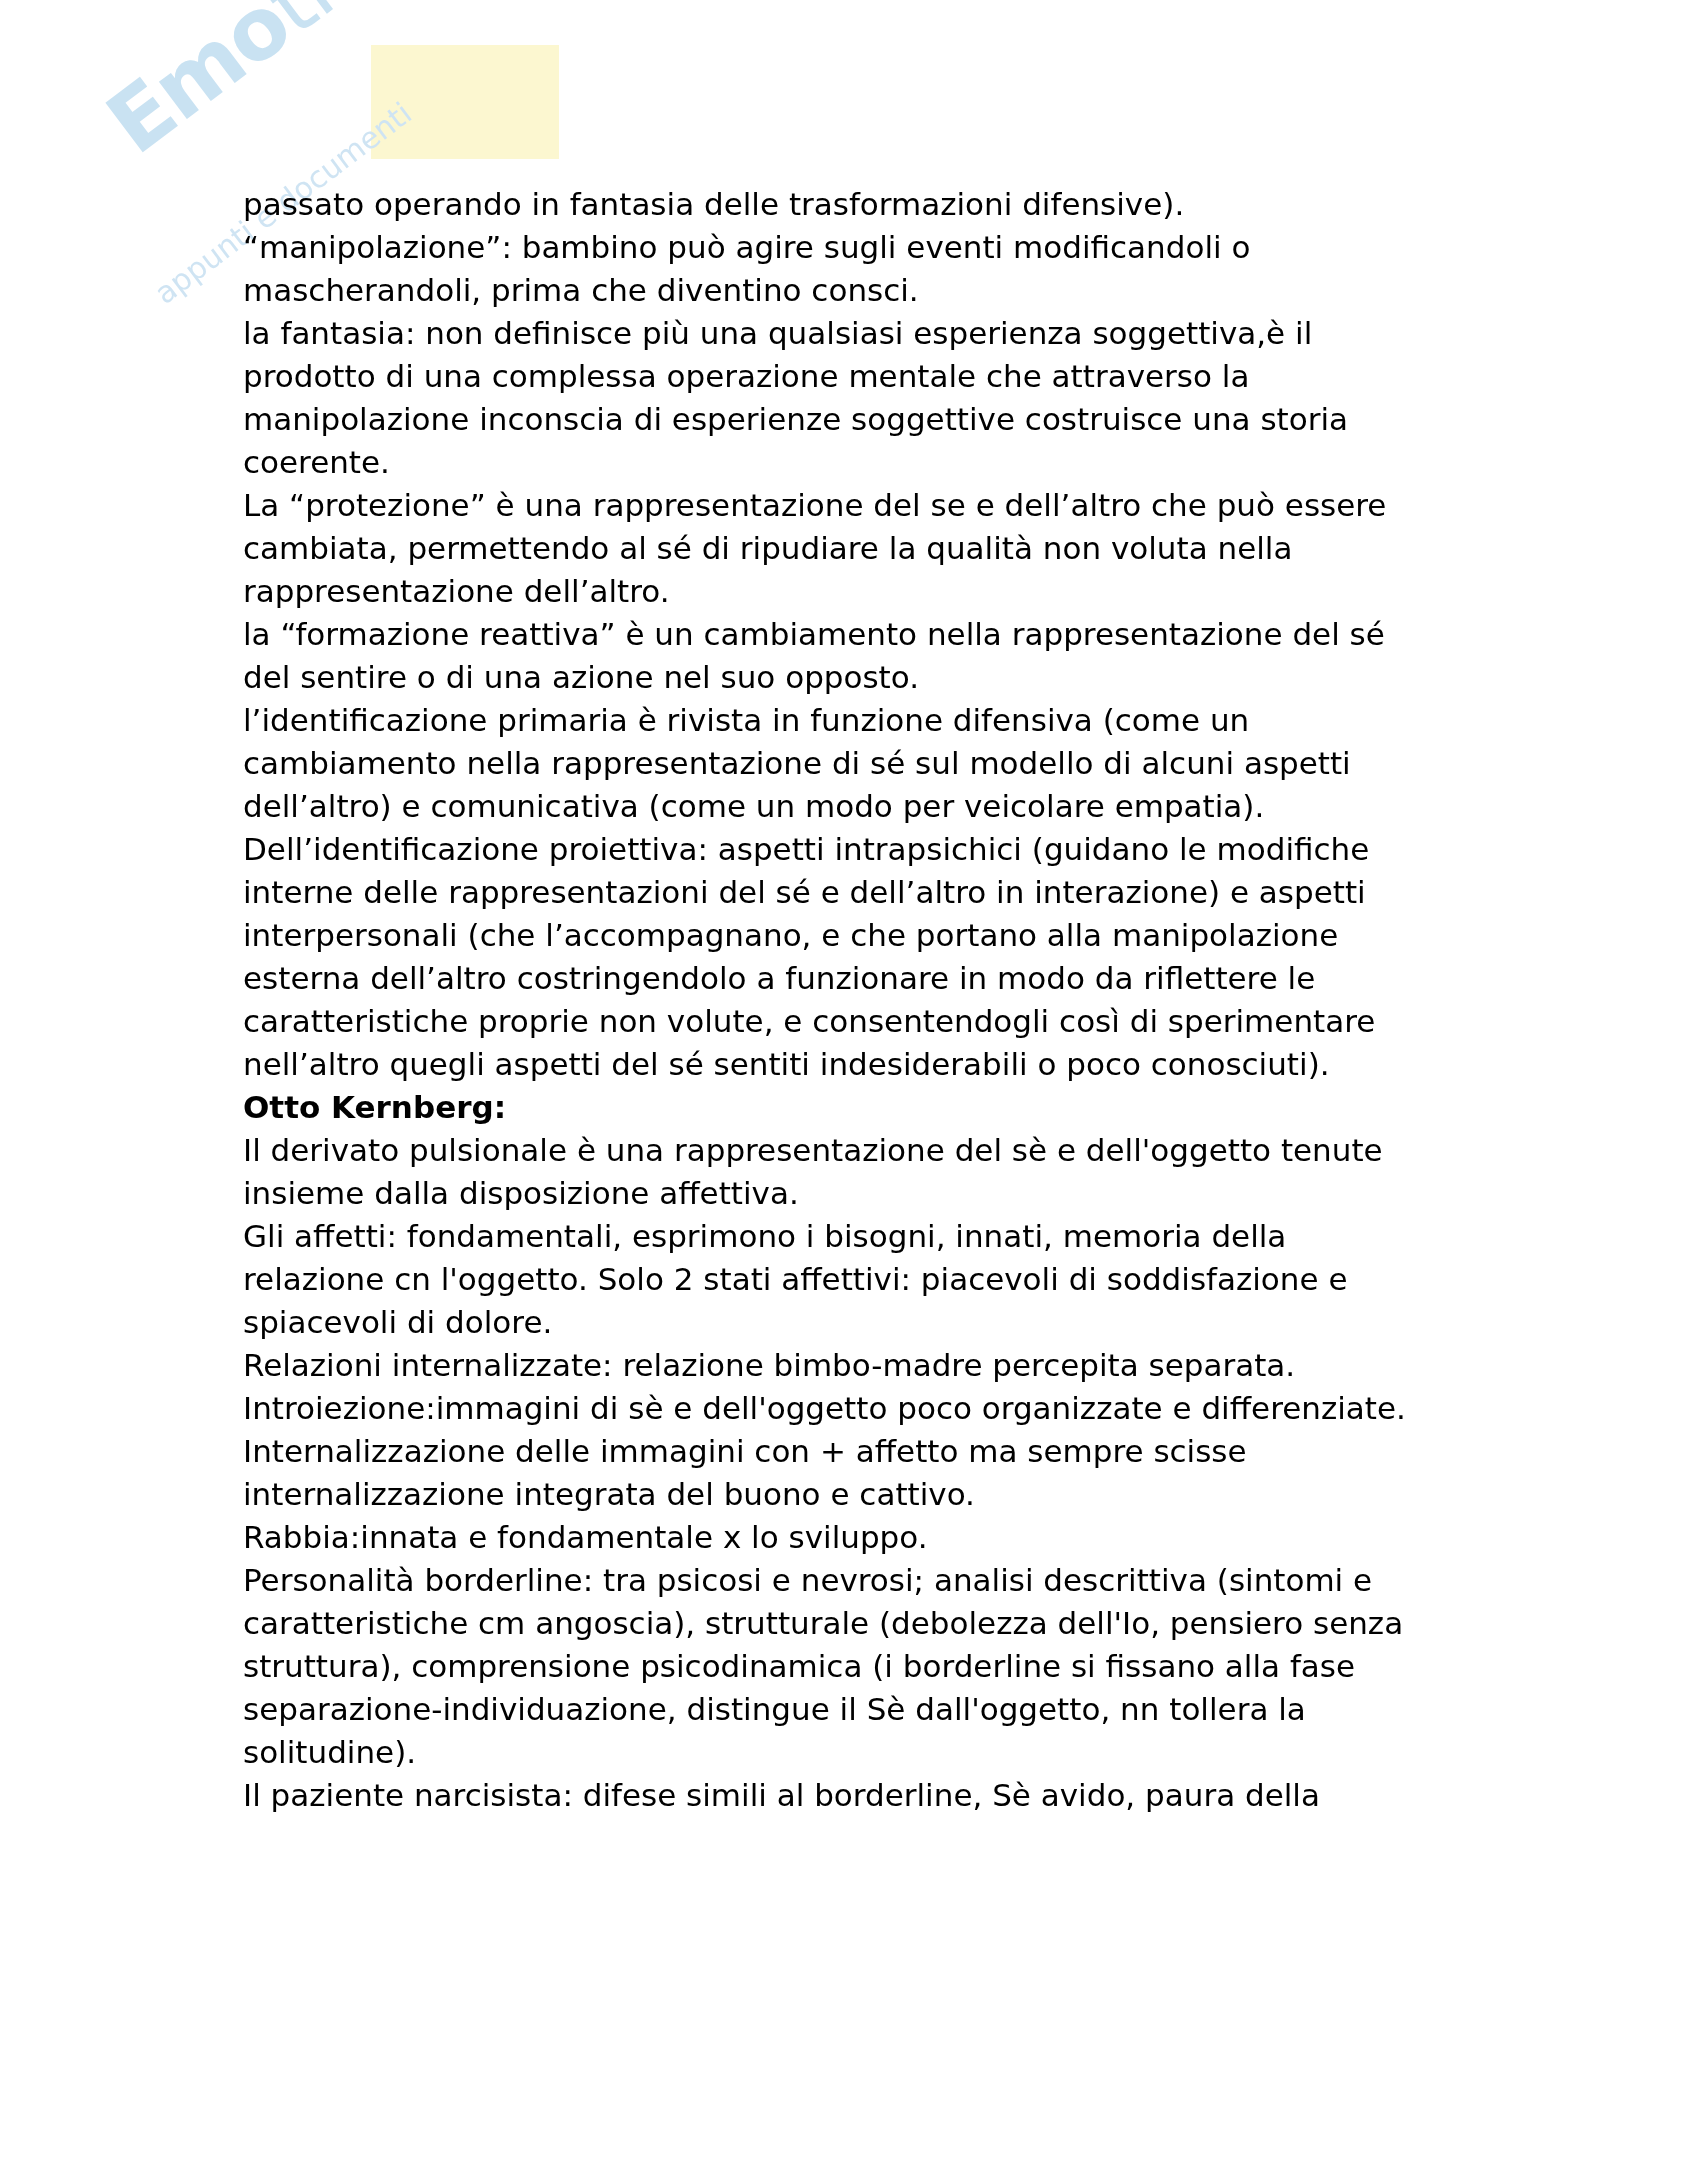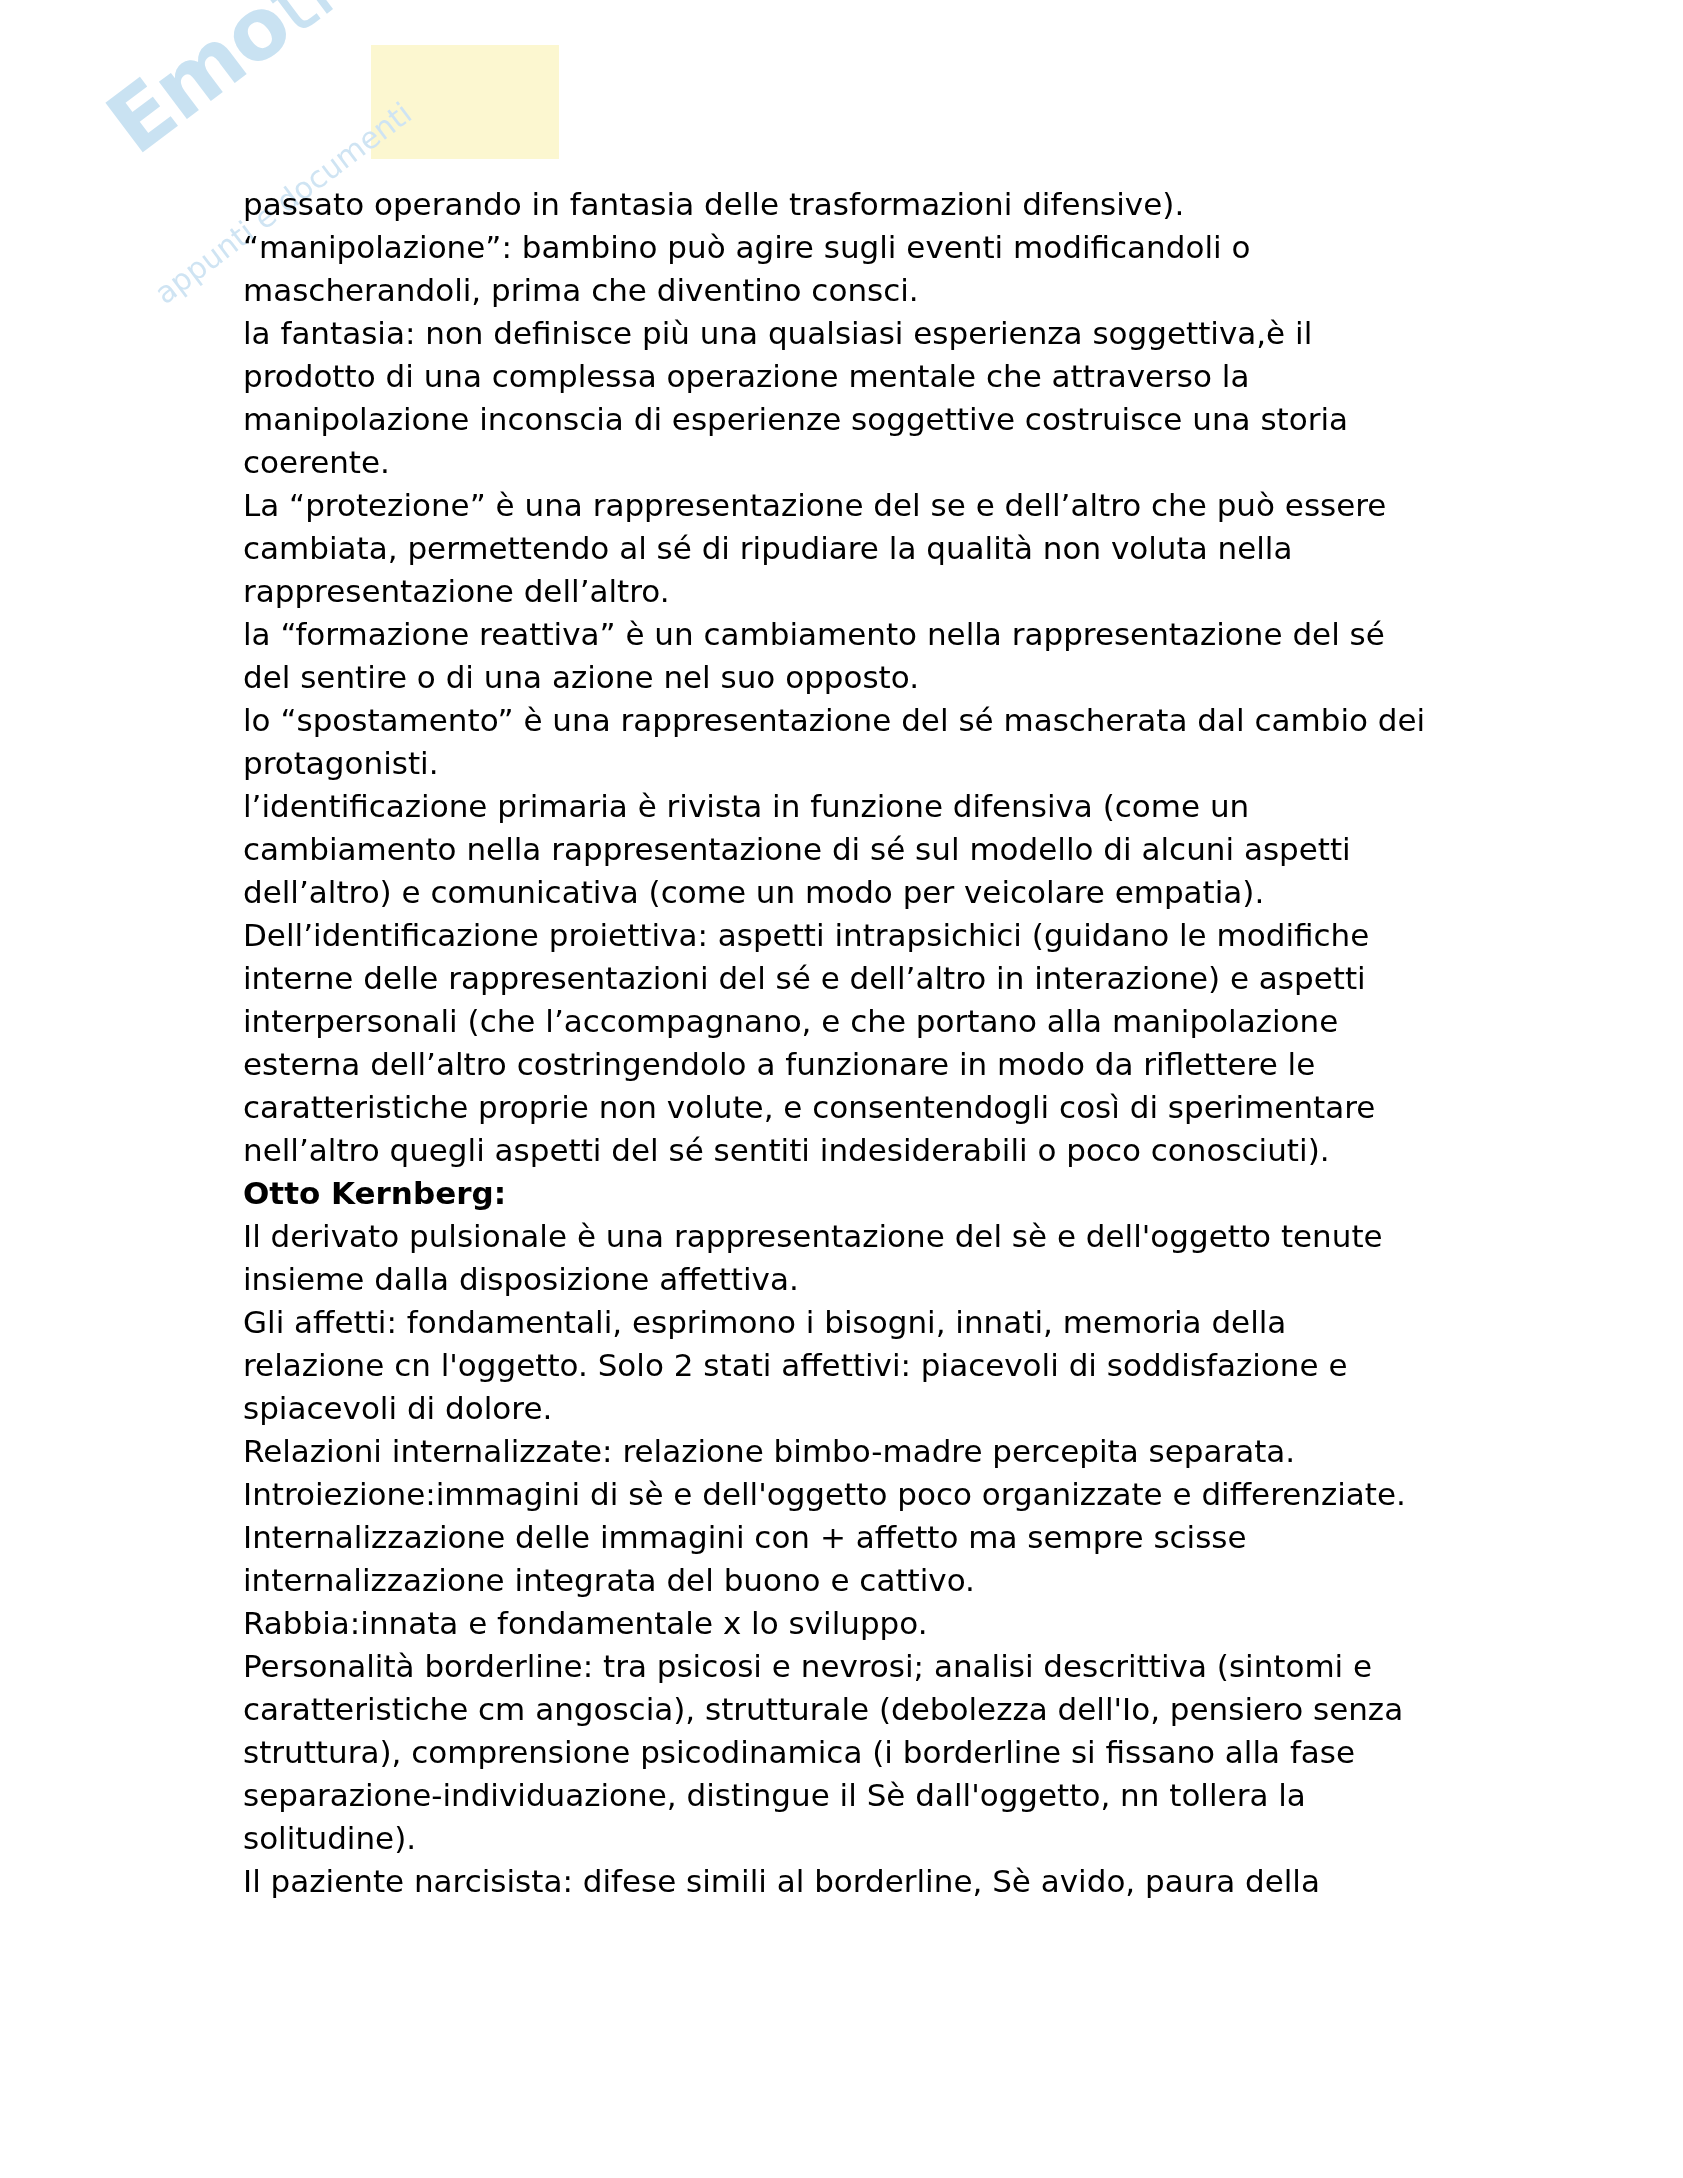--- a/index.html
+++ b/index.html
@@ -94,21 +94,20 @@
     <div class="wm-text"><span>Emo</span><span class="thin">tioniNet</span></div>
     <div class="wm-sub">appunti e documenti</div>
   </div>
 
   <div class="content">
     <div class="line">passato operando in fantasia delle trasformazioni difensive).</div>
     <div class="line">“manipolazione”: bambino può agire sugli eventi modificandoli o mascherandoli, prima che diventino consci.</div>
     <div class="line">la fantasia: non definisce più una qualsiasi esperienza soggettiva,è il prodotto di una complessa operazione mentale che attraverso la manipolazione inconscia di esperienze soggettive costruisce una storia coerente.</div>
     <div class="line">La “protezione” è una rappresentazione del se e dell’altro che può essere cambiata, permettendo al sé di ripudiare la qualità non voluta nella rappresentazione dell’altro.</div>
     <div class="line">la “formazione reattiva” è un cambiamento nella rappresentazione del sé del sentire o di una azione nel suo opposto.</div>
-    <div class="line">lo “spostamento” è una rappresentazione del sé mascherata dal cambio dei protagonisti.</div>
     <div class="line">l’identificazione primaria è rivista in funzione difensiva (come un cambiamento nella rappresentazione di sé sul modello di alcuni aspetti dell’altro) e comunicativa (come un modo per veicolare empatia).</div>
     <div class="line">Dell’identificazione proiettiva: aspetti intrapsichici (guidano le modifiche interne delle rappresentazioni del sé e dell’altro in interazione) e aspetti interpersonali (che l’accompagnano, e che portano alla manipolazione esterna dell’altro costringendolo a funzionare in modo da riflettere le caratteristiche proprie non volute, e consentendogli così di sperimentare nell’altro quegli aspetti del sé sentiti indesiderabili o poco conosciuti).</div>
     <div class="line heading">Otto Kernberg:</div>
     <div class="line">Il derivato pulsionale è una rappresentazione del sè e dell'oggetto tenute insieme dalla disposizione affettiva.</div>
     <div class="line">Gli affetti: fondamentali, esprimono i bisogni, innati, memoria della relazione cn l'oggetto. Solo 2 stati affettivi: piacevoli di soddisfazione e spiacevoli di dolore.</div>
     <div class="line">Relazioni internalizzate: relazione bimbo-madre percepita separata.</div>
     <div class="line">Introiezione:immagini di sè e dell'oggetto poco organizzate e differenziate.</div>
     <div class="line">Internalizzazione delle immagini con + affetto ma sempre scisse internalizzazione integrata del buono e cattivo.</div>
     <div class="line">Rabbia:innata e fondamentale x lo sviluppo.</div>
     <div class="line">Personalità borderline: tra psicosi e nevrosi; analisi descrittiva (sintomi e caratteristiche cm angoscia), strutturale (debolezza dell'Io, pensiero senza struttura), comprensione psicodinamica (i borderline si fissano alla fase separazione-individuazione, distingue il Sè dall'oggetto, nn tollera la solitudine).</div>

